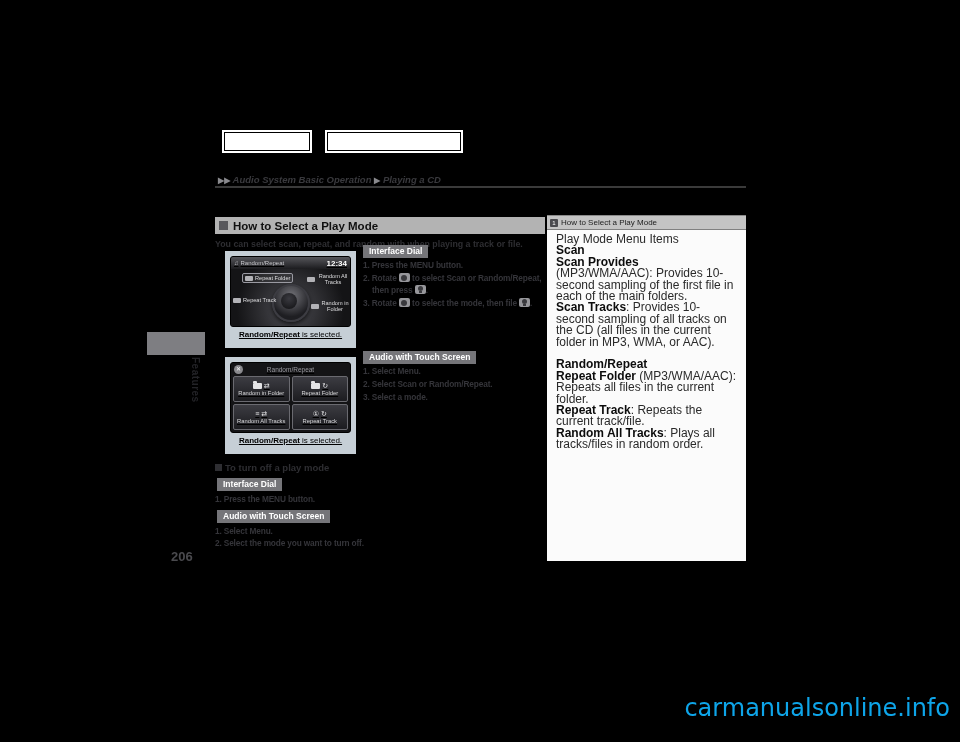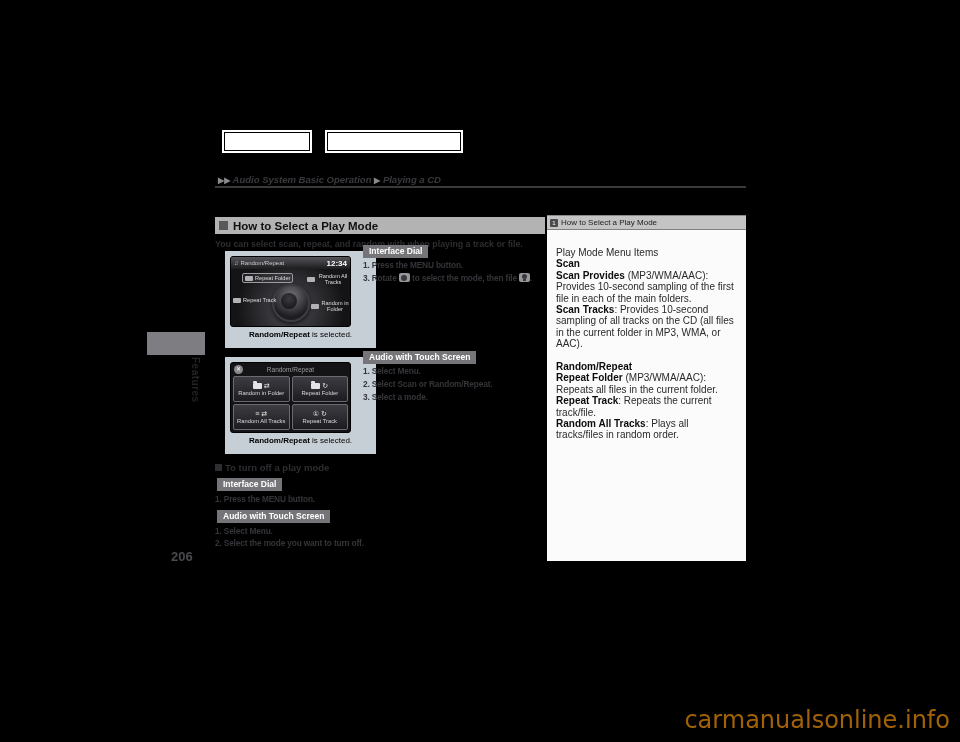--- a/index.html
+++ b/index.html
@@ -20,22 +20,22 @@
   
   .sect-bar{position:absolute;left:215px;top:217px;width:330px;height:17px;background:#b3b3b3;
             display:flex;align-items:center;gap:5px;padding:0 4px;box-sizing:border-box;}
   .sect-sq{width:9px;height:9px;background:#58585c;flex:0 0 auto;}
   .sect-title{font-weight:bold;font-size:11.5px;color:#101010;}
 
   .intro{position:absolute;left:215px;top:239px;font-size:8.8px;font-weight:bold;
          color:#2e2e32;white-space:nowrap;}
 
   
-  .panel{position:absolute;width:151px;height:97px;background:#c6cfd6;padding:5px 5px 8px 5px;
-         box-sizing:border-box;}
+  .panel{position:absolute;width:131px;height:97px;background:#c6cfd6;padding:5px 5px 8px 5px;
+         box-sizing:border-box;text-decoration:underline;}
   .panel1{left:225px;top:251px;}
   .panel2{left:225px;top:357px;}
   .screen{width:121px;height:71px;background:#141416;border-radius:3px;overflow:hidden;
           display:flex;flex-direction:column;border:1px solid #000;box-sizing:border-box;}
   .cap{text-align:center;font-size:8px;color:#000;margin-top:3px;white-space:nowrap;}
   .cap b{font-weight:bold;}
 
   
   .scr1-hdr{height:12px;background:linear-gradient(#55555a,#1c1c1f);display:flex;
             justify-content:space-between;align-items:center;padding:0 3px;flex:0 0 auto;}
@@ -101,30 +101,30 @@
   .off b{font-weight:bold;}
 
   
   .sidebar{position:absolute;left:547px;top:215px;width:199px;height:346px;background:#fbfbfb;
            border-top:1px solid #8a8a8a;box-sizing:border-box;}
   .sb-hdr{height:13px;background:#c4c4c4;border-bottom:1px solid #808080;display:flex;
           align-items:center;gap:3px;padding:0 3px;}
   .sb-ref{width:8px;height:8px;background:#4a4a4e;color:#fff;font-size:6px;line-height:8px;
           text-align:center;border-radius:1px;flex:0 0 auto;}
   .sb-title{font-size:8px;color:#1c1c1c;}
-  .sb-body{padding:17px 9px;font-size:10px;line-height:11.4px;color:#2a2a2a;}
+  .sb-body{padding:4px 9px;font-size:12px;line-height:11.4px;color:#2a2a2a;}
   .sb-body b{color:#0c0c0c;}
   .sb-gap{height:11.4px;}
 
   
   .side-tab{position:absolute;left:147px;top:332px;width:58px;height:23px;background:#7e7e82;}
   .tab-text{position:absolute;left:201px;top:357px;transform:rotate(90deg);transform-origin:left top;
             font-size:10px;font-weight:bold;color:#232327;letter-spacing:0.5px;white-space:nowrap;}
   .pageno{position:absolute;left:171px;top:549px;font-size:13px;font-weight:bold;color:#4a4a4e;}
-  .wm{position:absolute;right:10px;bottom:8px;font-size:24px;color:#a16207;
+  .wm{position:absolute;right:10px;bottom:20px;font-size:24px;color:#0ea5e9;
       font-family:"DejaVu Sans",sans-serif;}
 </style>
 </head>
 <body>
 
 <div class="stage">
 
   <div class="navbox navbox1"></div>
   <div class="navbox navbox2"></div>
 
@@ -170,20 +170,21 @@
           <span class="txt">Random in Folder</span>
         </div>
       </div>
     </div>
     <div class="cap"><b>Random/Repeat</b><span> is selected.</span></div>
   </div>
 
   <div class="badge badge-dial-1">Interface Dial</div>
   <div class="steps steps-dial-1">
     <div class="step"><span>1. Press the </span><b>MENU</b><span> button.</span></div>
+    <div class="step"><span>2. Rotate </span><span class="s-ico knob-g"></span><span> to select </span><b>Scan</b><span> or </span><b>Random/Repeat</b><span>, then press </span><span class="s-ico enter-g"></span><span>.</span></div>
     <div class="step"><span>3. Rotate </span><span class="s-ico knob-g"></span><span> to select the mode, then file </span><span class="s-ico enter-g"></span><span>.</span></div>
   </div>
 
   <div class="panel panel2">
     <div class="screen">
       <div class="scr2-top">
         <span class="xbtn">✕</span>
         <span class="scr2-title">Random/Repeat</span>
       </div>
       <div class="tgrid">

